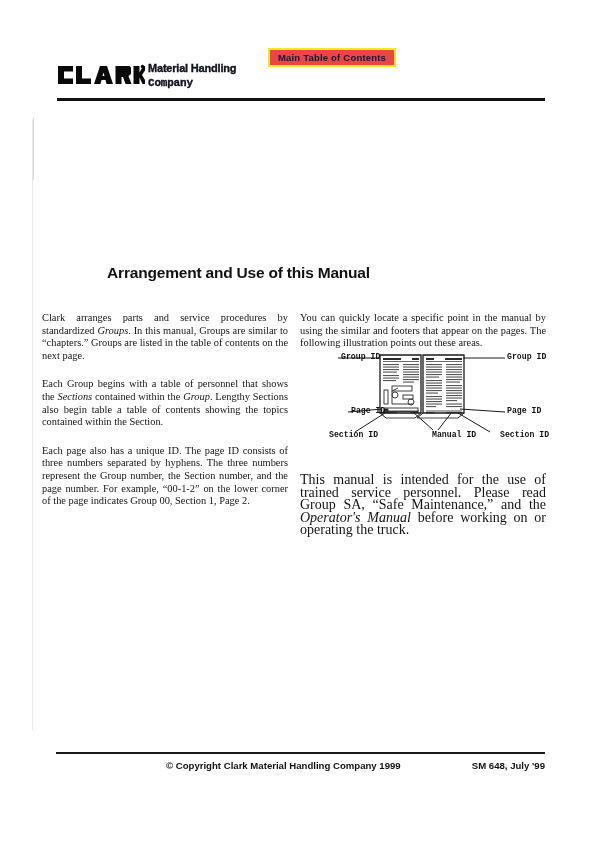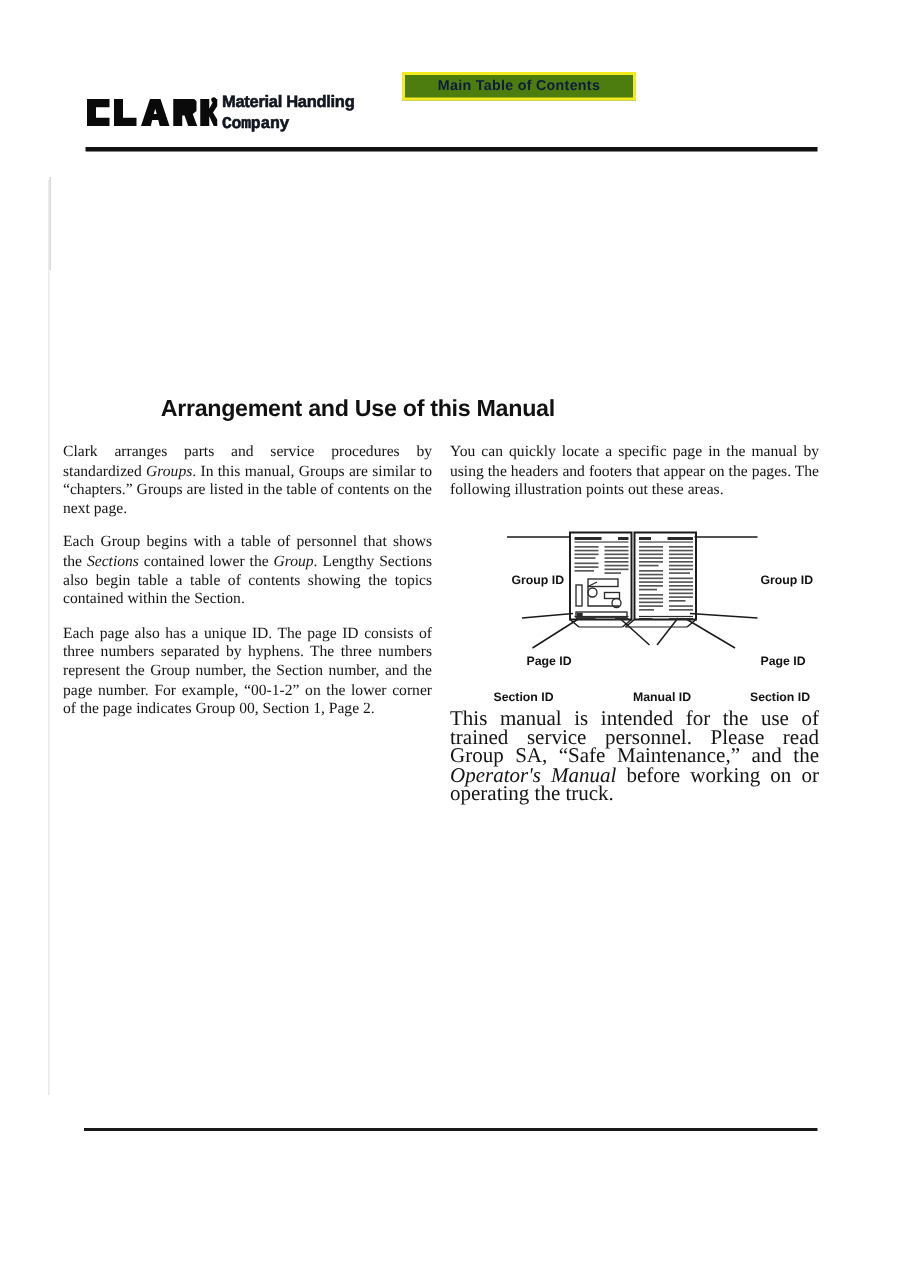--- a/index.html
+++ b/index.html
@@ -46,23 +46,23 @@
     left: 0;
     top: 0;
     width: 600px;
     height: 110px;
   }
 
   .toc-button {
     position: absolute;
     left: 268px;
     top: 48px;
-    width: 156px;
+    width: 128px;
     height: 19px;
-    background: #4d7c0f;
+    background: #ef4444;
     border: 2px solid #f2eb20;
     box-sizing: border-box;
     display: flex;
     align-items: center;
     justify-content: center;
     font-family: "Liberation Sans", sans-serif;
     font-weight: bold;
     font-size: 9.5px;
     letter-spacing: 0.2px;
     color: #0d1b3e;
@@ -128,55 +128,54 @@
   }
   .col {
     position: absolute;
     top: 0;
     width: 246px;
   }
   .col-left  { left: 0px; }
   .col-right { left: 258px; }
 
   .col p {
-    margin: 0 0 10px 0;
+    margin: 16px 0 10px 0;
     font-family: "Liberation Serif", serif;
     font-size: 10.4px;
     line-height: 12.6px;
     text-align: justify;
     color: #141414;
   }
   .col p:last-child { margin-bottom: 0; }
   .col em { font-style: italic; }
 
   
   .illus {
     position: absolute;
     left: 258px;
     top: 54px;
     width: 250px;
     height: 108px;
   }
   .illus svg { display: block; }
   .illus-label {
     position: absolute;
-    font-family: Liberation Sans, sans-serif;
+    font-family: Liberation Mono, monospace;
     font-weight: bold;
     font-size: 8.2px;
     color: #111;
     white-space: nowrap;
-    margin-top: 30px;
   }
   .lbl-group-left   { left: 41px;  top: 2px; }
   .lbl-group-right  { left: 207px; top: 2px; }
   .lbl-page-left    { left: 51px;  top: 56px; }
   .lbl-page-right   { left: 207px; top: 56px; }
   .lbl-section-left { left: 29px;  top: 80px; }
   .lbl-section-right{ left: 200px; top: 80px; }
-  .lbl-manual       { left: 122px; top: 80px; }
+  .lbl-manual       { left: 132px; top: 80px; }
 
   .closing {
     position: absolute;
     left: 258px;
     top: 178px;
     width: 246px;
   }
   .closing p {
     margin: 0;
     font-family: "Liberation Serif", serif;
@@ -262,28 +261,28 @@
     <div class="header-rule"></div>
   </div>
 
   <div class="doc-title">Arrangement and Use of this Manual</div>
 
   <div class="columns">
 
     <div class="col col-left">
       <p><span>Clark arranges parts and service procedures by standardized </span><em>Groups</em><span>. In this manual, Groups are similar to “chapters.” Groups are listed in the table of contents on the next page.</span></p>
 
-      <p><span>Each Group begins with a table of personnel that shows the </span><em>Sections</em><span> contained lower the </span><em>Group</em><span>. Lengthy Sections also begin table a table of contents showing the topics contained within the Section.</span></p>
+      <p><span>Each Group begins with a table of personnel that shows the </span><em>Sections</em><span> contained within the </span><em>Group</em><span>. Lengthy Sections also begin table a table of contents showing the topics contained within the Section.</span></p>
 
 
       <p>Each page also has a unique ID. The page ID consists of three numbers separated by hyphens. The three numbers represent the Group number, the Section number, and the page number. For example, “00-1-2” on the lower corner of the page indicates Group 00, Section 1, Page 2.</p>
     </div>
 
     <div class="col col-right">
-      <p>You can quickly locate a specific page in the manual by using the headers and footers that appear on the pages. The following illustration points out these areas.</p>
+      <p>You can quickly locate a specific point in the manual by using the similar and footers that appear on the pages. The following illustration points out these areas.</p>
     </div>
 
     <div class="illus">
       <svg width="250" height="108" viewBox="0 0 250 108" xmlns="http://www.w3.org/2000/svg">
         <g stroke="#1a1a1a" fill="none" stroke-width="1">
 
           <line x1="38" y1="8" x2="80" y2="8"></line>
           <line x1="163" y1="8" x2="205" y2="8"></line>
 
           <line x1="48" y1="62" x2="82" y2="59"></line>
@@ -404,14 +403,18 @@
       <span class="illus-label lbl-section-right">Section ID</span>
       <span class="illus-label lbl-manual">Manual ID</span>
     </div>
 
     <div class="closing">
       <p><span>This manual is intended for the use of trained service personnel. Please read Group SA, “Safe Maintenance,” and the </span><em>Operator's Manual</em><span> before working on or operating the truck.</span></p>
     </div>
   </div>
 
   <div class="footer-rule"></div>
+  <div class="footer">
+    <span class="footer-copyright">© Copyright Clark Material Handling Company 1999</span>
+    <span class="footer-docid">SM 648, July '99</span>
+  </div>
 
 </div>
 
 </body></html>

